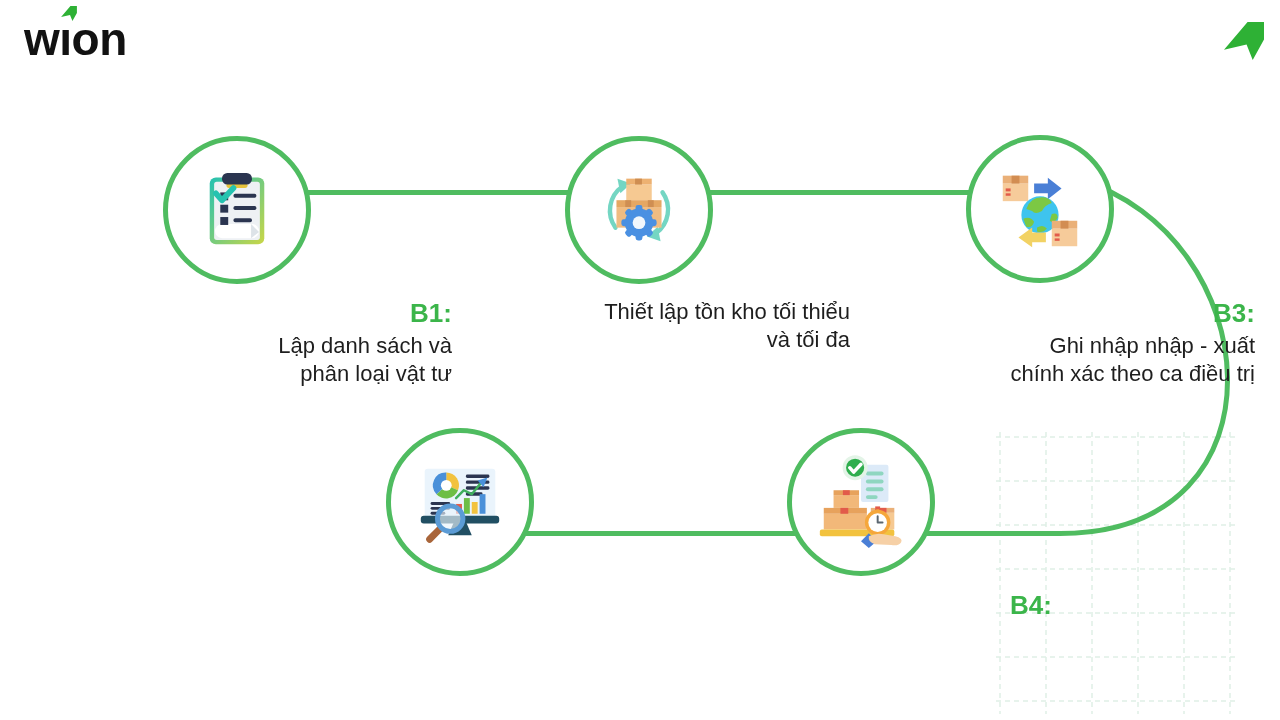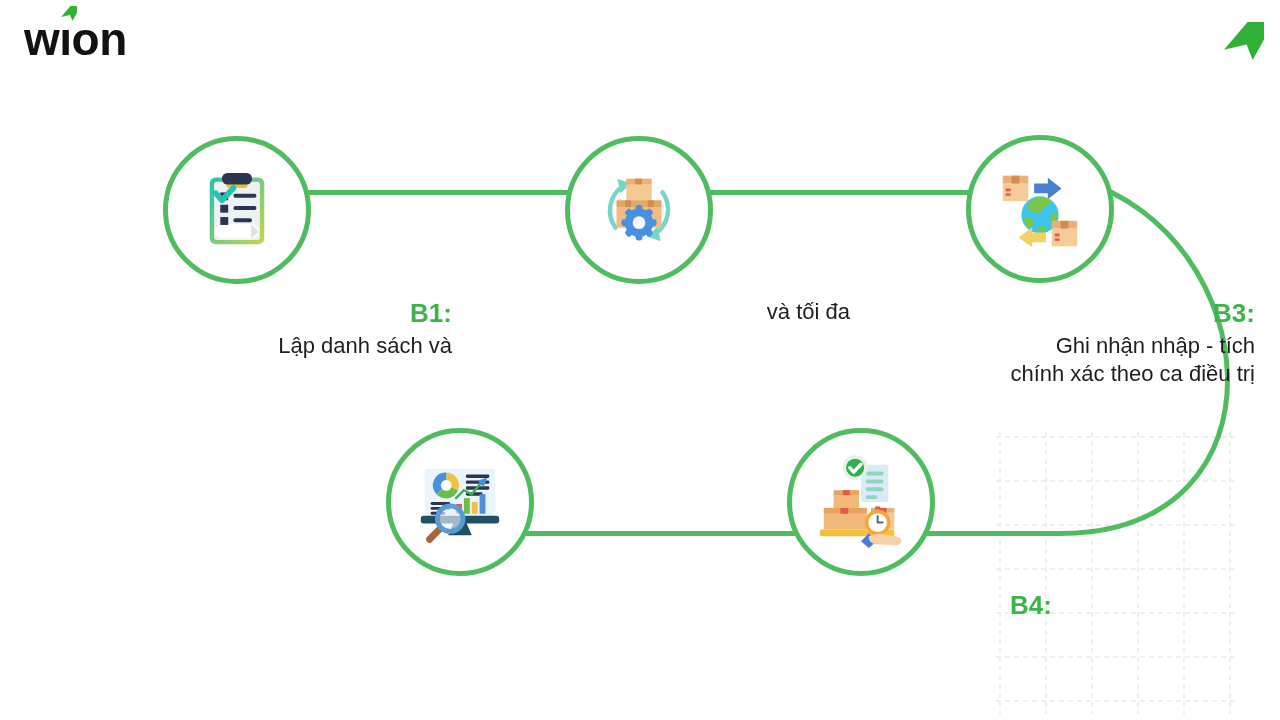--- a/index.html
+++ b/index.html
@@ -198,29 +198,31 @@
       <polyline points="46,46 54,38 62,42 71,31" stroke="#3fae5c" stroke-width="2.5" fill="none" stroke-linecap="round" stroke-linejoin="round"></polyline>
       <polygon points="68,28 78,25 74,35" fill="#4a90d9"></polygon>
       <line x1="29" y1="78" x2="19" y2="88" stroke="#a9653a" stroke-width="7" stroke-linecap="round"></line>
       <circle cx="40" cy="67" r="13" fill="rgba(234,244,252,0.65)" stroke="#5b9bd5" stroke-width="5"></circle>
     </svg>
   </div>
 
   <div class="label" style="left:32px; top:298px">
     <div class="step-head">B1:</div>
     <div class="step-line">Lập danh sách và</div>
+    <div class="step-line">phân loại vật tư</div>
   </div>
 
   <div class="label" style="left:430px; top:298px">
+    <div class="step-line">Thiết lập tồn kho tối thiểu</div>
     <div class="step-line">và tối đa</div>
   </div>
 
   <div class="label" style="left:835px; top:298px">
     <div class="step-head">B3:</div>
-    <div class="step-line">Ghi nhận nhập - tích</div>
+    <div class="step-line">Ghi nhập nhập - xuất</div>
     <div class="step-line">chính xác theo ca điều trị</div>
   </div>
 
   <div class="label" style="left:632px; top:590px">
     <div class="step-head">B4:</div>
   </div>
 
 
 </div>
 

